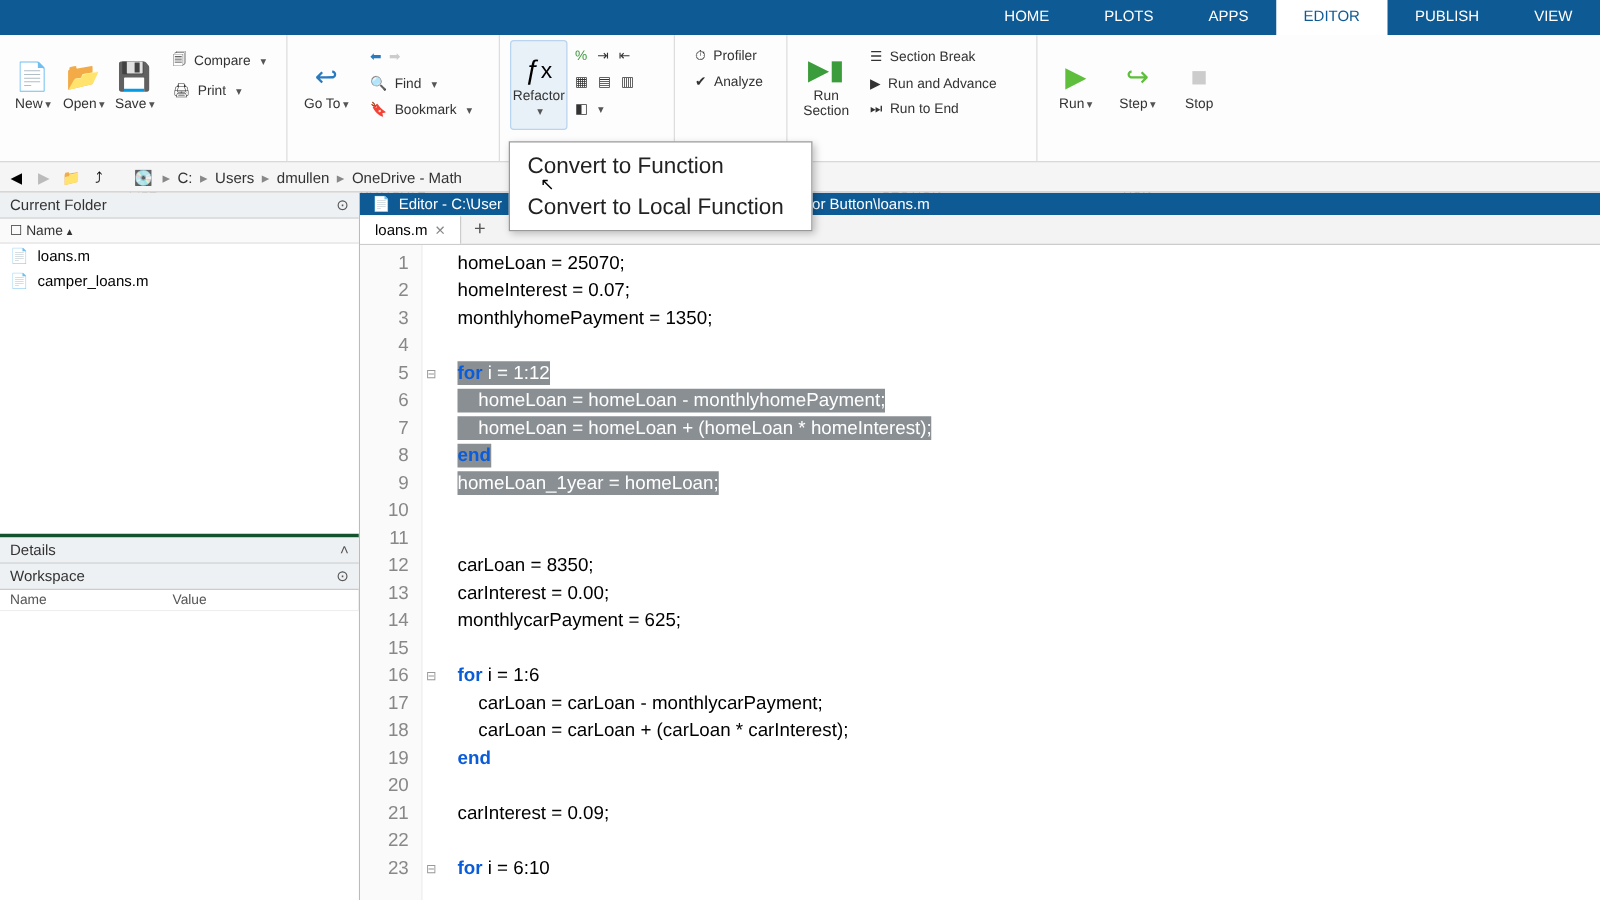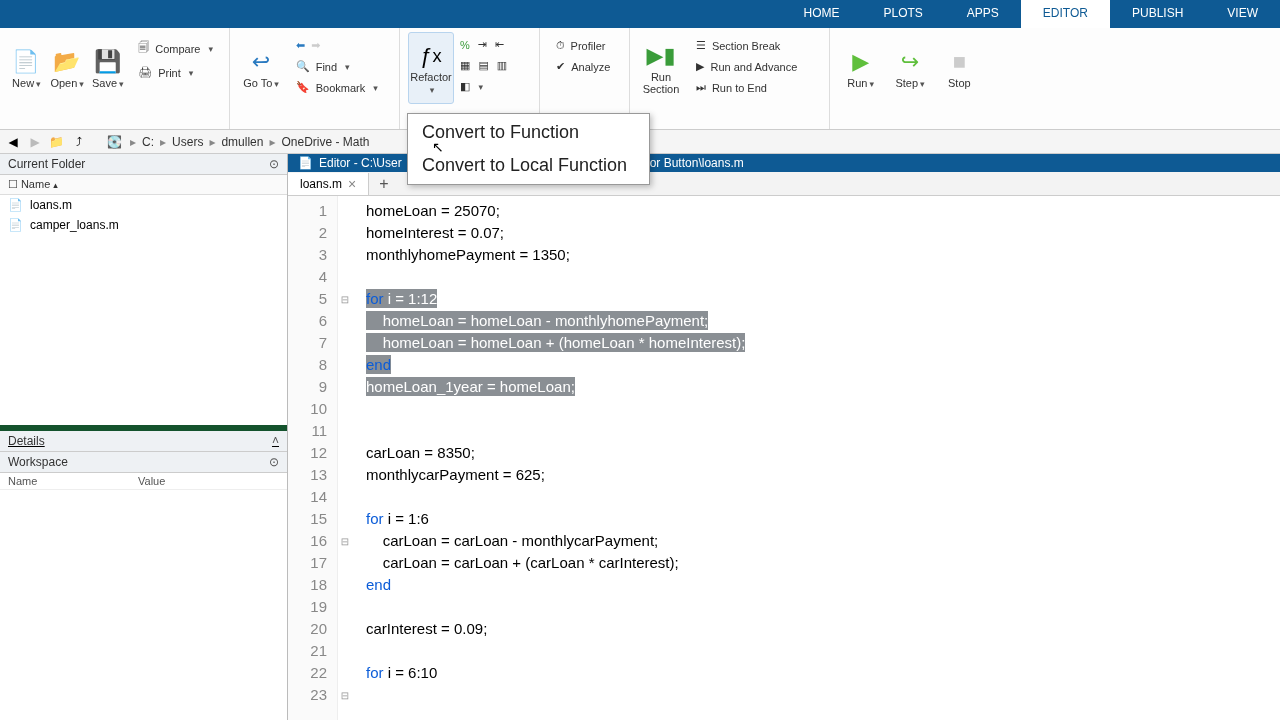--- a/index.html
+++ b/index.html
@@ -26,39 +26,39 @@
 .pathbar .sep { color:#888; margin:0 2px; }
 
 .main { display:flex; height: calc(720px - 28px - 102px - 24px); }
 .left-panel { width:288px; display:flex; flex-direction:column; border-right:1px solid #bbb; }
 .panel-header { background:#eef1f4; border-bottom:1px solid #ccc; padding:3px 8px; font-size:12px; color:#333; display:flex; justify-content:space-between; align-items:center; }
 .panel-header .minibtn { cursor:pointer; color:#555; }
 .file-list { flex:1; overflow:auto; background:#fff; }
 .col-hdr { padding:3px 8px; font-size:11px; color:#333; border-bottom:1px solid #ddd; background:#fafafa; }
 .file-item { display:flex; align-items:center; gap:6px; padding:2px 8px; cursor:pointer; font-size:12px; }
 .file-icon { width:16px; height:16px; display:flex; align-items:center; justify-content:center; font-size:12px; }
-.details-panel { border-top:6px solid #14532d;text-decoration:underline; }
+.details-panel { border-top:3px solid #14532d; }
 .ws-cols { display:flex; padding:2px 8px; font-size:11px; color:#555; border-bottom:1px solid #eee; }
 .ws-cols div:first-child { width:130px; }
 
 .editor-area { flex:1; display:flex; flex-direction:column; overflow:hidden; }
 .editor-title { background:#0e5a94; color:#fff; padding:2px 10px; font-size:12px; display:flex; align-items:center; gap:6px; }
 .editor-tabs { display:flex; align-items:center; background:#f3f3f3; border-bottom:1px solid #ccc; height:24px; }
 .ed-tab { display:flex; align-items:center; gap:6px; padding:3px 12px; background:#fff; border-right:1px solid #ccc; font-size:12px; }
 .ed-tab .close { color:#888; cursor:pointer; font-size:14px; }
 .ed-add { padding:2px 10px; color:#555; cursor:pointer; font-size:16px; }
 .code-area { flex:1; display:flex; overflow:auto; font-family: Menlo, Consolas, monospace; font-size:15px; background:#fff; }
 .gutter { width:50px; text-align:right; padding:4px 10px 4px 0; color:#888; background:#fafafa; border-right:1px solid #eee; user-select:none; }
 .gutter div { height:22px; line-height:22px; }
 .foldcol { width:14px; padding-top:4px; }
 .foldcol div { height:22px; display:flex; align-items:center; justify-content:center; color:#999; font-size:10px; }
 .code { padding:4px 0 4px 14px; }
 .code-line { height:22px; line-height:22px; white-space:pre; }
 .sel { background:#8a8f94; color:#fff; padding:1px 0; }
-.kw { color:#0b5cd8; font-weight:normal; }
+.kw { color:#0b5cd8; font-weight:bold; }
 
 .dropdown { position:absolute; left:407px; top:113px; background:#fff; border:1px solid #999; box-shadow:2px 2px 6px rgba(0,0,0,0.25); z-index:1000; padding:2px 0; }
 .dropdown-item { padding:6px 22px 6px 14px; font-size:18px; color:#222; cursor:pointer; white-space:nowrap; }
 .cursor-ptr { position:absolute; left:432px; top:139px; font-size:14px; color:#000; z-index:1001; pointer-events:none; }
 </style>
 </head>
 <body>
 
 <div class="tabstrip">
   <div class="tab">HOME</div>
@@ -333,20 +333,21 @@
           <div class="code-line">monthlyhomePayment = 1350;</div>
           <div class="code-line">&nbsp;</div>
           <div class="code-line"><span class="sel"><span class="kw">for</span> i = 1:12</span></div>
           <div class="code-line"><span class="sel">    homeLoan = homeLoan - monthlyhomePayment;</span></div>
           <div class="code-line"><span class="sel">    homeLoan = homeLoan + (homeLoan * homeInterest);</span></div>
           <div class="code-line"><span class="sel"><span class="kw">end</span></span></div>
           <div class="code-line"><span class="sel">homeLoan_1year = homeLoan;</span></div>
           <div class="code-line">&nbsp;</div>
           <div class="code-line">&nbsp;</div>
           <div class="code-line">carLoan = 8350;</div>
+          <div class="code-line">carInterest = 0.00;</div>
           <div class="code-line">monthlycarPayment = 625;</div>
           <div class="code-line">&nbsp;</div>
           <div class="code-line"><span class="kw">for</span> i = 1:6</div>
           <div class="code-line">    carLoan = carLoan - monthlycarPayment;</div>
           <div class="code-line">    carLoan = carLoan + (carLoan * carInterest);</div>
           <div class="code-line"><span class="kw">end</span></div>
           <div class="code-line">&nbsp;</div>
           <div class="code-line">carInterest = 0.09;</div>
           <div class="code-line">&nbsp;</div>
           <div class="code-line"><span class="kw">for</span> i = 6:10</div>

